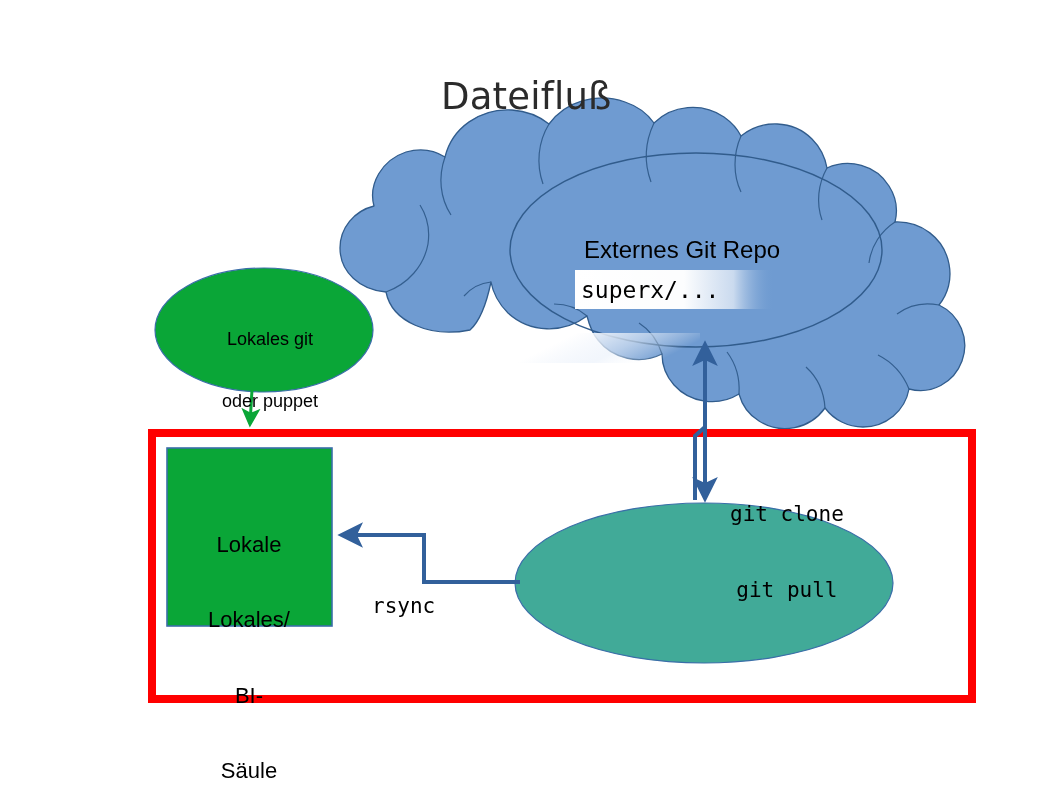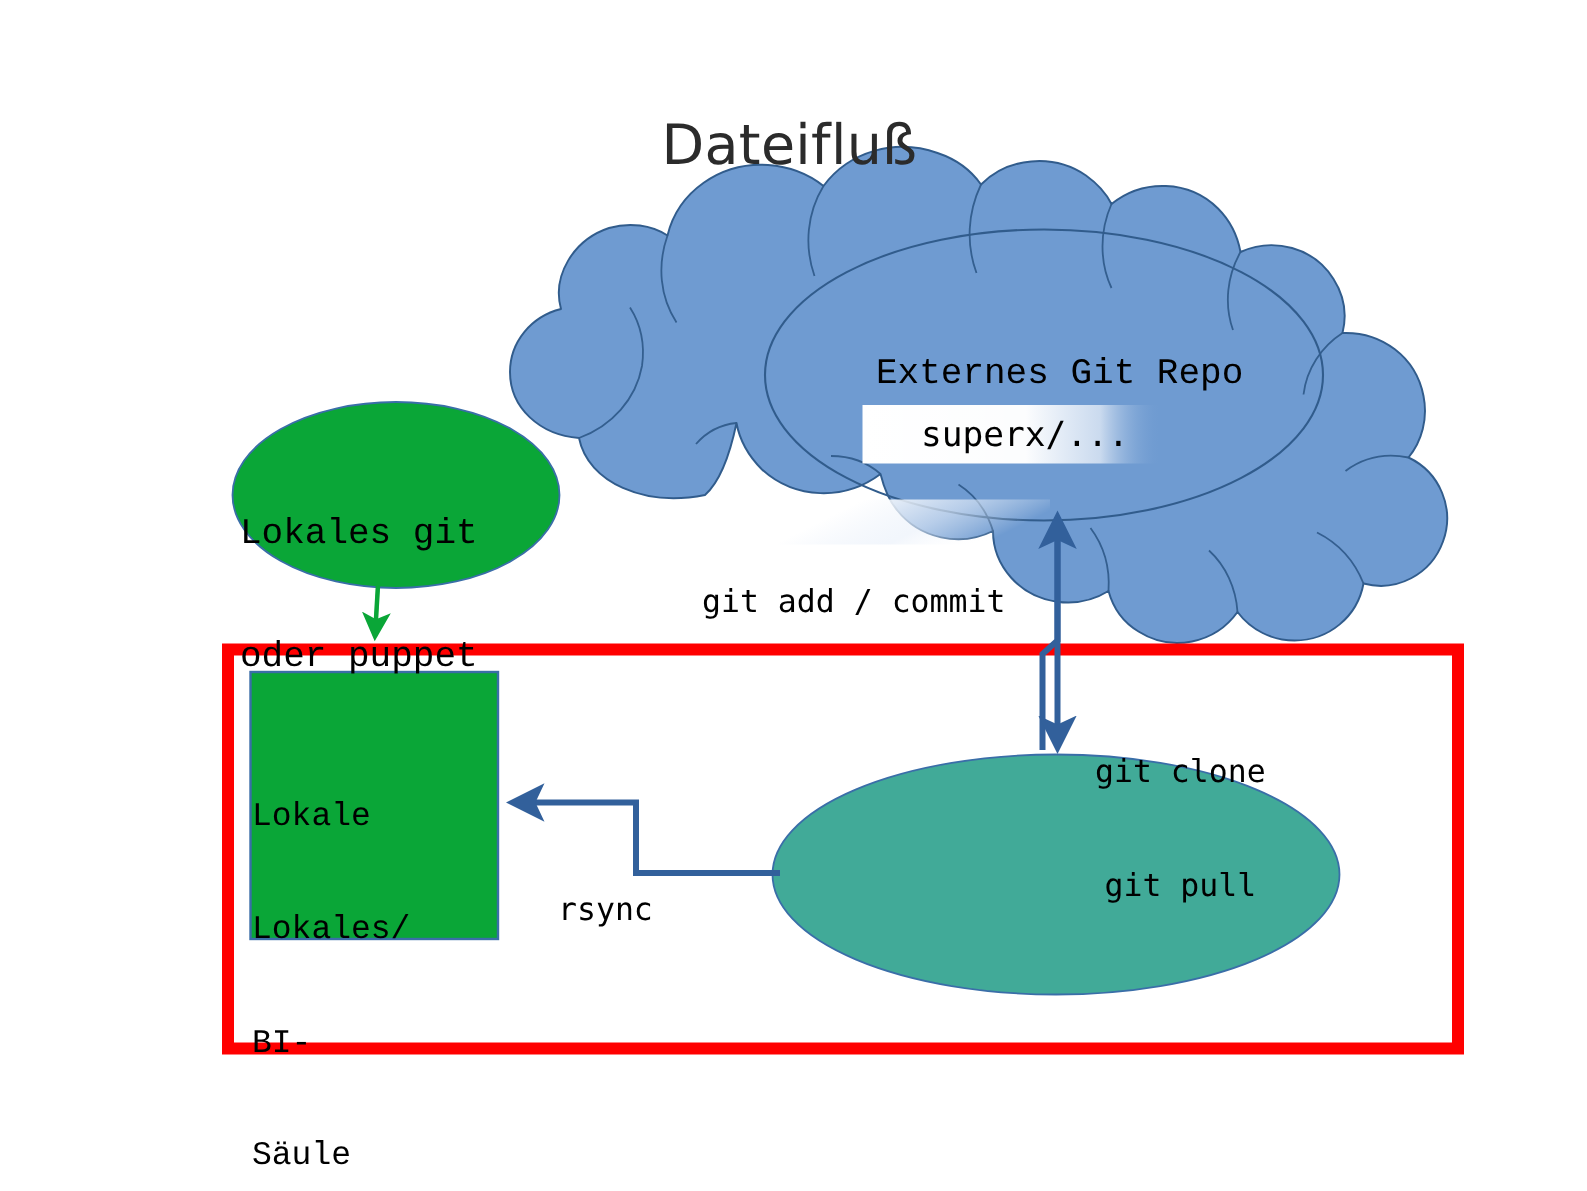--- a/index.html
+++ b/index.html
@@ -33,55 +33,56 @@
   }
   .title {
     font-family: "DejaVu Sans", sans-serif;
     font-size: 37px;
     color: #2b2b2b;
     left: 441px;
     top: 75px;
     letter-spacing: 0.2px;
   }
   .node-text {
-    font-family: Liberation Mono, monospace;
+    font-family: Liberation Sans, sans-serif;
+    text-align: center;
     line-height: 1.14;
   }
   .mono {
     font-family: "DejaVu Sans Mono", monospace;
     line-height: 1.2;
   }
   .t-ext-repo {
     font-size: 24px;
     left: 584px;
     top: 236px;
   }
   .t-superx {
     font-size: 23px;
-    left: 614px;
+    left: 581px;
     top: 277px;
   }
   .t-gitadd {
     font-size: 21px;
     left: 468px;
     top: 339px;
   }
   .t-gitclone {
     font-size: 21px;
     left: 730px;
     top: 452px;
     text-align: center;
   }
   .t-rsync {
     font-size: 21px;
     left: 372px;
     top: 594px;
   }
   .t-green-ellipse {
-    font-size: 24px;
+    font-size: 18px;
     left: 160px;
     top: 288px;
     width: 220px;
   }
   .t-green-box {
     font-size: 22px;
     left: 168px;
     top: 482px;
     width: 162px;
   }
@@ -211,21 +212,20 @@
 
   <div class="lbl t-green-box node-text">
     <div>Lokale</div>
     <div>Lokales/</div>
     <div>BI-</div>
     <div>Säule</div>
   </div>
 
 
   <div class="lbl mono t-gitadd">
-    <div>git add / commit</div>
   </div>
 
   <div class="lbl mono t-gitclone">
     <div>git clone</div>
     <div>git pull</div>
   </div>
 
   <div class="lbl mono t-rsync">rsync</div>
 
 </div>

